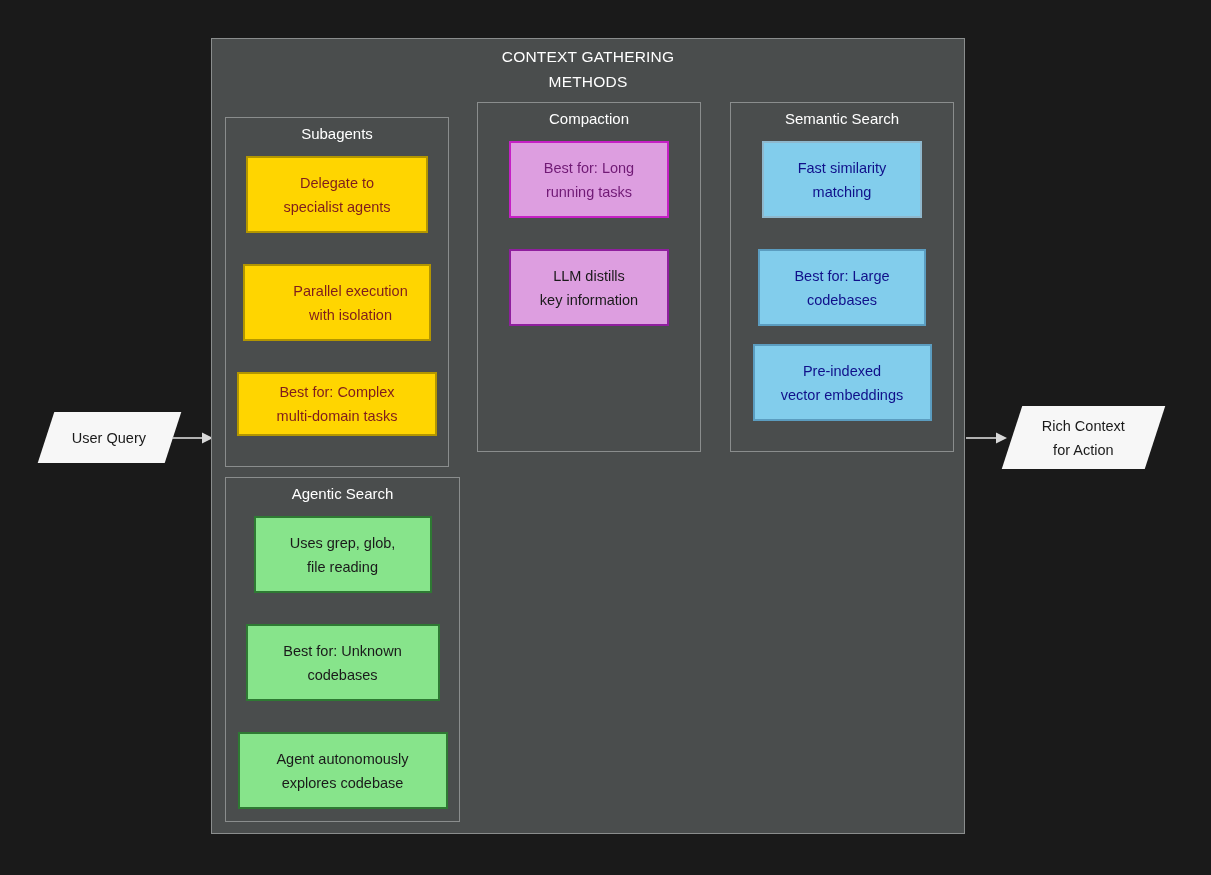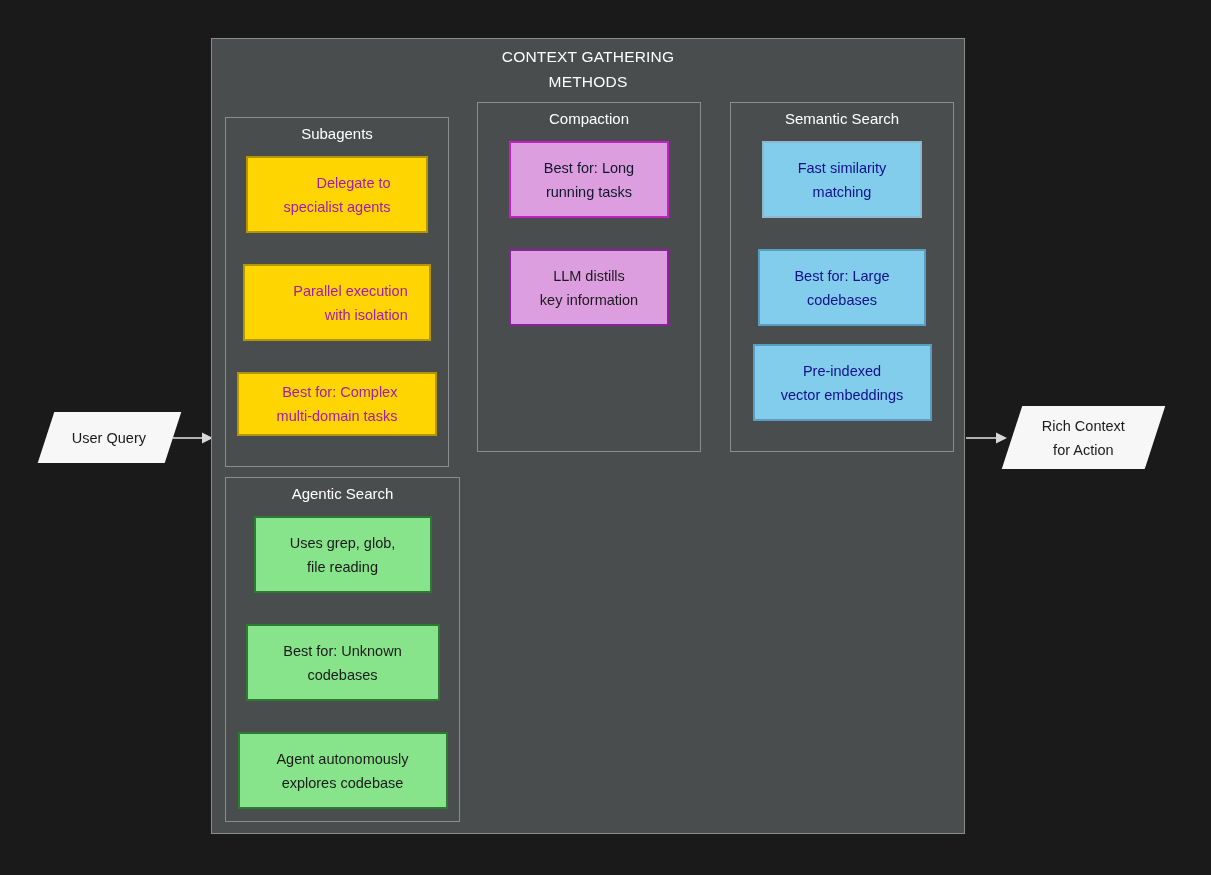--- a/index.html
+++ b/index.html
@@ -85,32 +85,31 @@
     font-size: 14.5px;
     line-height: 24px;
     white-space: pre-line;
     border-width: 2px;
     border-style: solid;
   }
 
   .node.yellow {
     background: #ffd500;
     border-color: #b39600;
-    color: #a21caf;
-    text-align: right;
+    color: #7f1d1d;
   }
   .node.pink {
     background: #dd9ee0;
     border-color: #8f1f9e;
     color: #1a1a1a;
   }
   .node.pink-bright {
     background: #dd9ee0;
     border-color: #c520c5;
-    color: #0f172a;
+    color: #701a75;
   }
   .node.blue {
     background: #82cdec;
     border-color: #5b9dc0;
     color: #10108a;
   }
   .node.blue-soft {
     background: #82cdec;
     border-color: #8fb8cd;
     color: #10108a;

